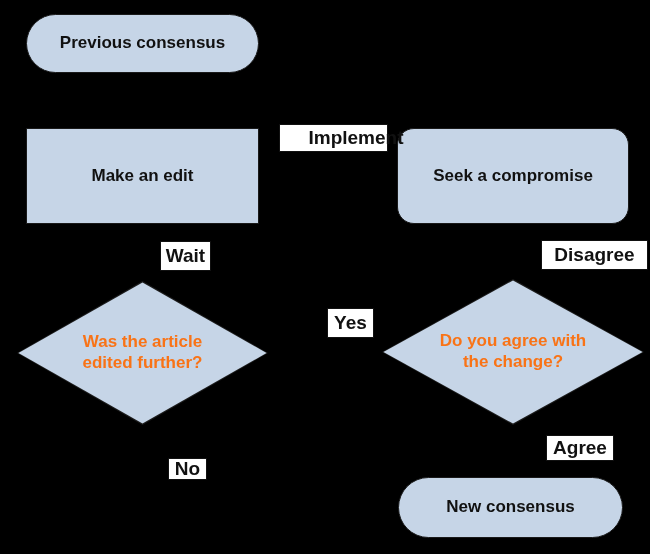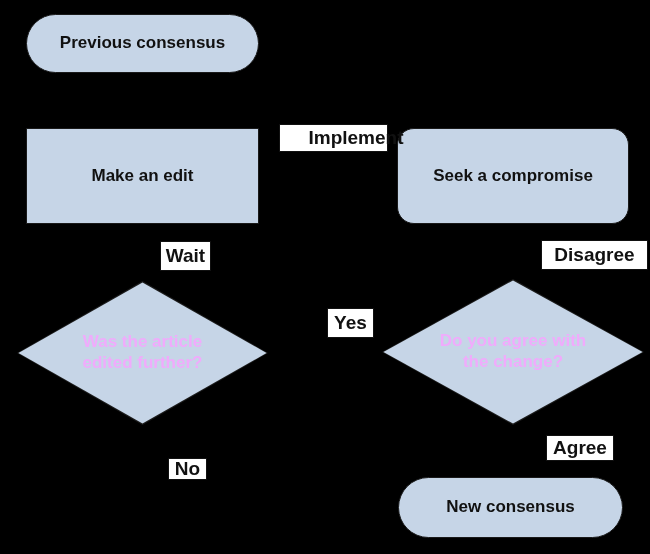--- a/index.html
+++ b/index.html
@@ -55,21 +55,21 @@
     background: #1b1b1b;
     -webkit-clip-path: polygon(50% 0%, 100% 50%, 50% 100%, 0% 50%);
     clip-path: polygon(50% 0%, 100% 50%, 50% 100%, 0% 50%);
   }
   .node.decision .dia-label {
     position: absolute;
     inset: 0;
     display: flex;
     align-items: center;
     justify-content: center;
-    color: #f0abfc;
+    color: #f97316;
     font-weight: bold;
     font-size: 17px;
     line-height: 1.22;
     text-align: center;
     white-space: pre-line;
     z-index: 3;
   }
   .edge-label {
     position: absolute;
     box-sizing: border-box;

